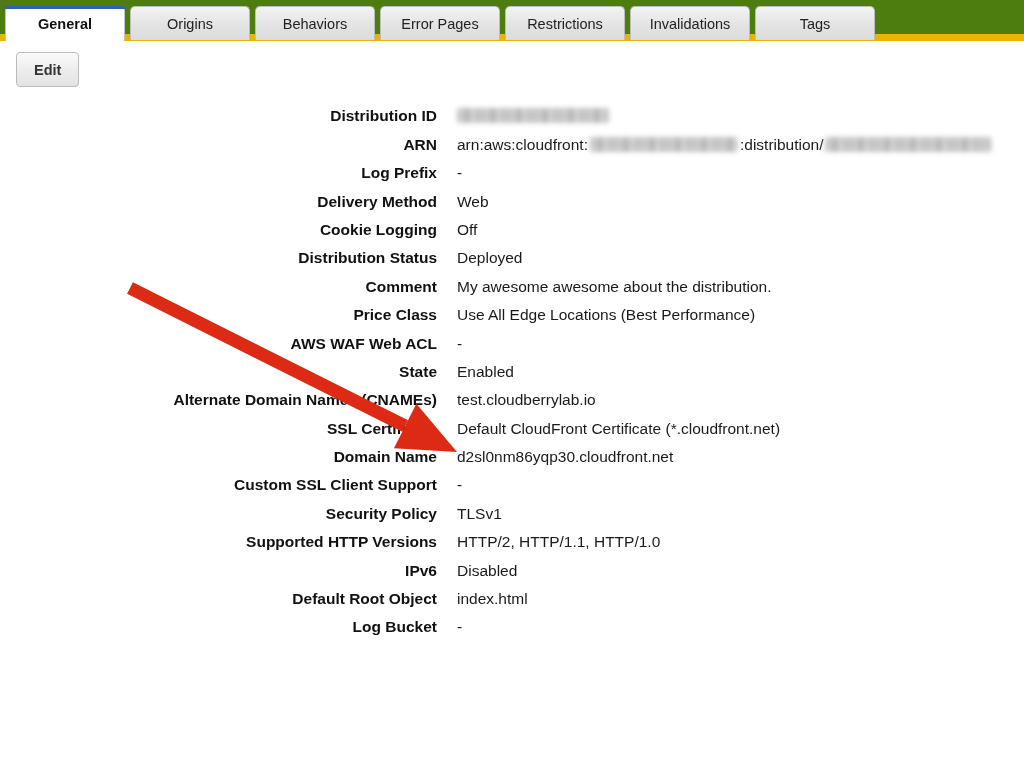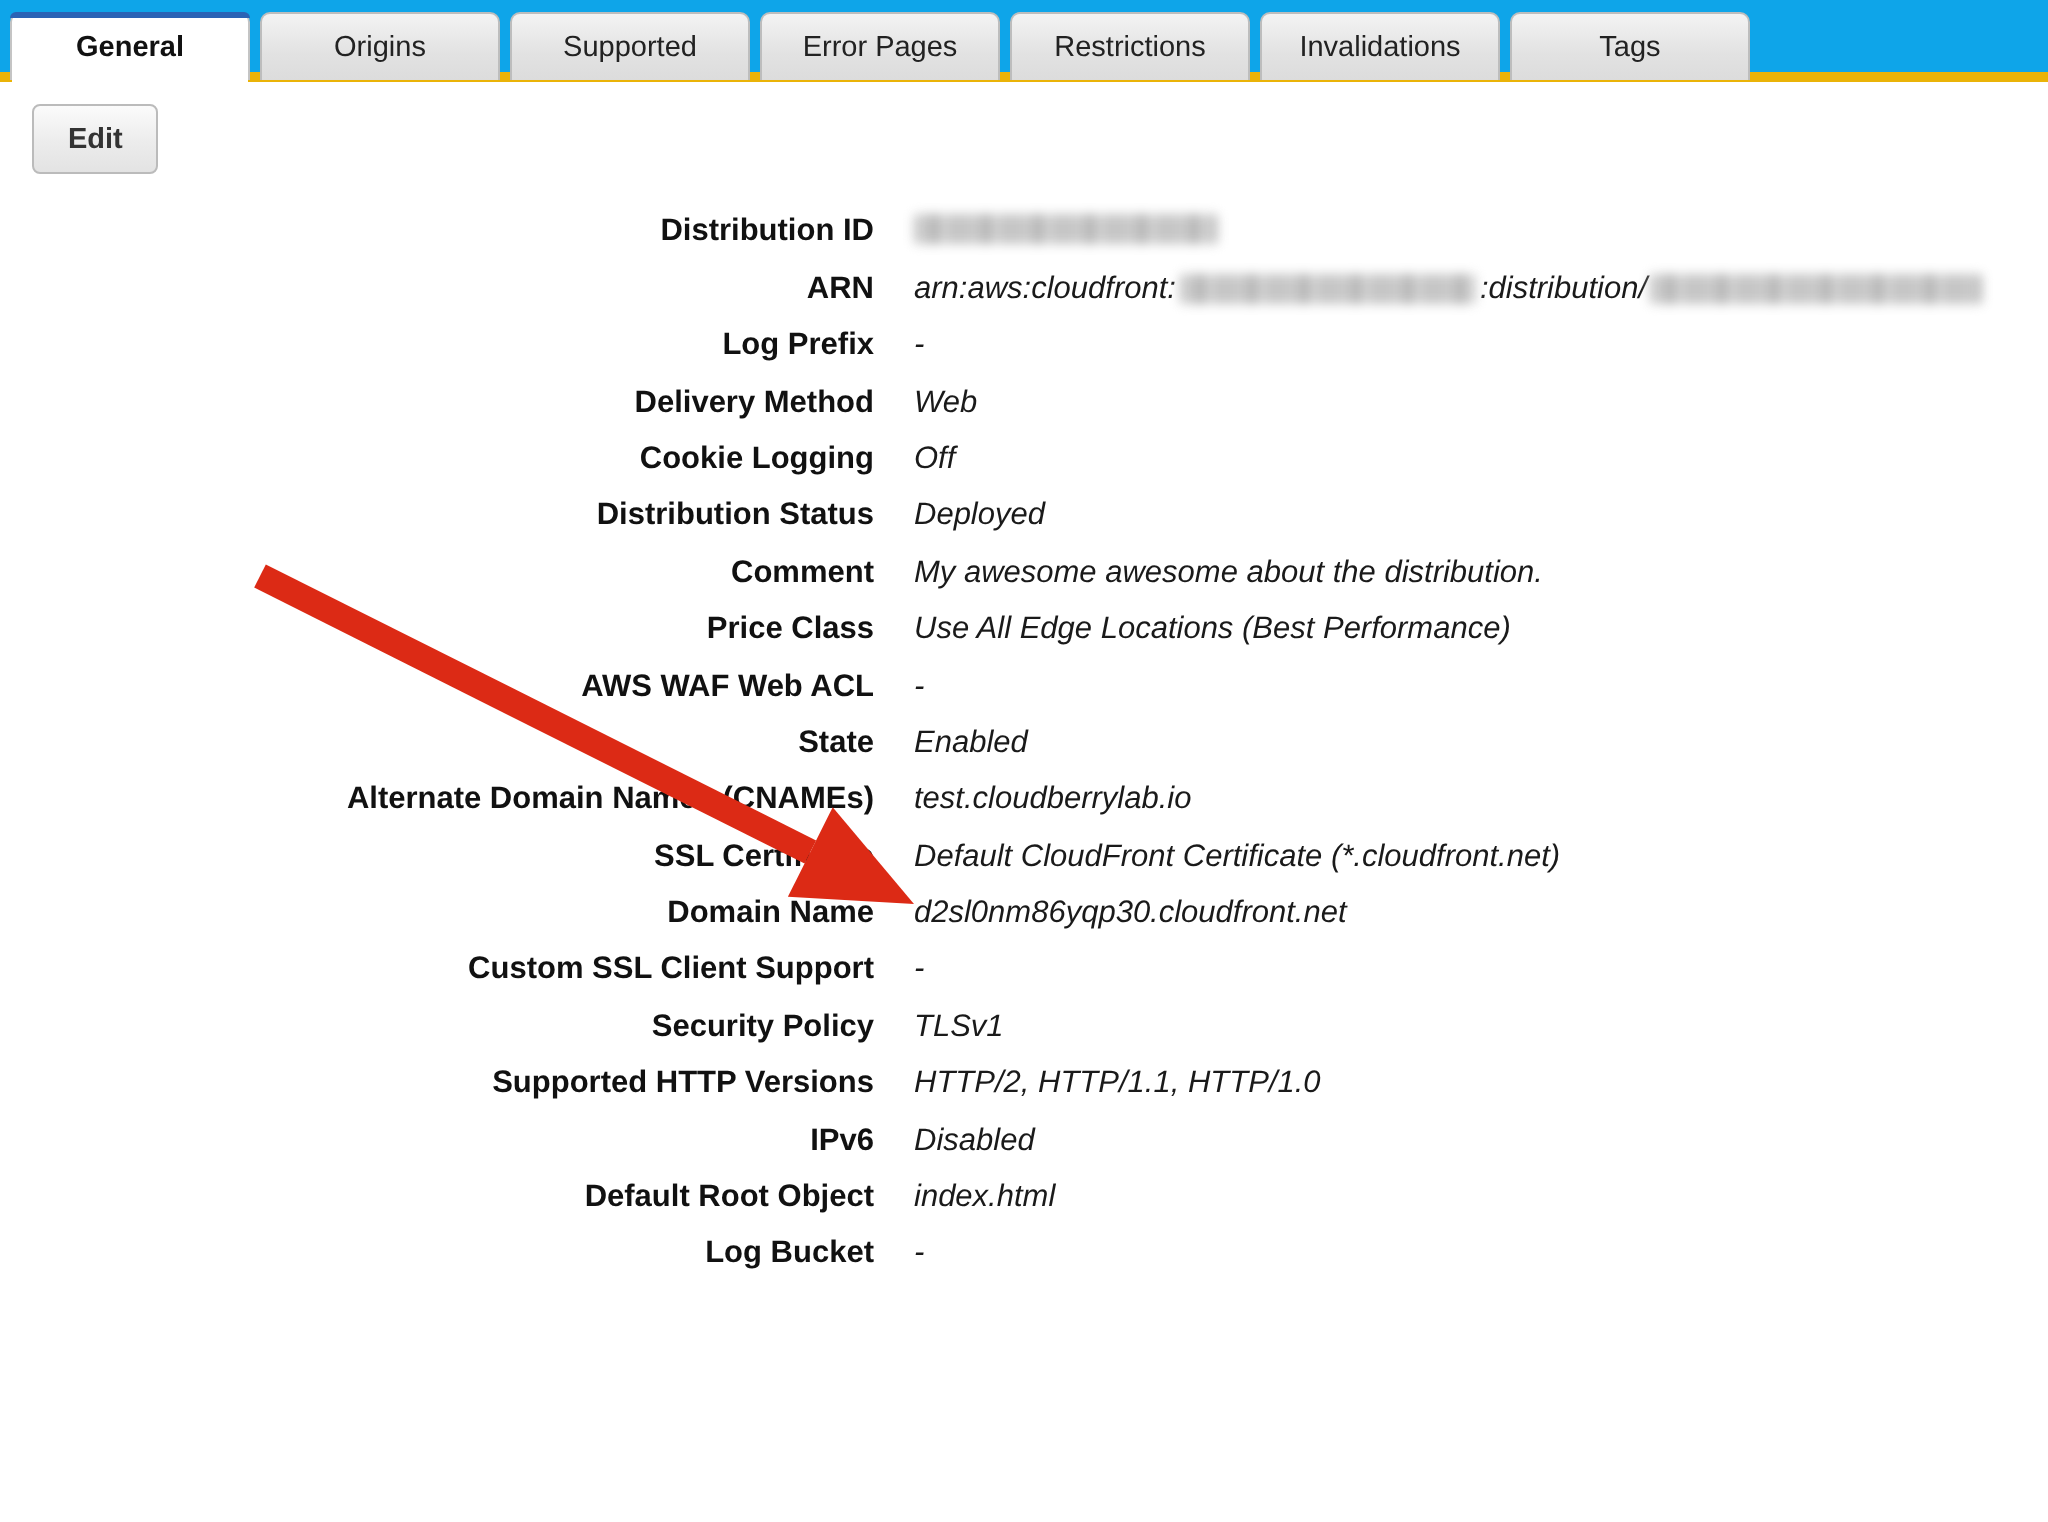--- a/index.html
+++ b/index.html
@@ -14,22 +14,22 @@
     position: relative;
     width: 1024px; height: 761px;
     background: #ffffff;
   }
 
   
   .tabbar {
     position: absolute;
     left: 0; top: 0;
     width: 1024px; height: 41px;
-    background: #0ea5e9;
-    border-bottom: 5px solid #eab308;
+    background: #4d7c0f;
+    border-bottom: 7px solid #eab308;
   }
   .tabs {
     position: absolute;
     left: 0; top: 6px;
     display: flex;
     align-items: flex-end;
     gap: 5px;
     padding-left: 5px;
   }
   .tab {
@@ -115,21 +115,20 @@
     font-size: 15.5px;
     font-weight: bold;
     color: #111111;
     white-space: nowrap;
   }
   .row .value {
     margin-left: 20px;
     font-size: 15.5px;
     color: #1a1a1a;
     white-space: nowrap;
-    font-style: italic;
   }
   .row .value.indent { }
 
   
   .redacted {
     display: inline-block;
     height: 15px;
     border-radius: 2px;
     background: repeating-linear-gradient(
       90deg,
@@ -155,21 +154,21 @@
 </style>
 </head>
 <body>
 
 <div id="page">
 
   <div class="tabbar">
     <div class="tabs" id="tabs-container">
         <div class="tab active">General</div>
         <div class="tab">Origins</div>
-        <div class="tab">Supported</div>
+        <div class="tab">Behaviors</div>
         <div class="tab">Error Pages</div>
         <div class="tab">Restrictions</div>
         <div class="tab">Invalidations</div>
         <div class="tab">Tags</div>
       </div>
   </div>
 
   <div class="toolbar">
     <div class="edit-btn">Edit</div>
   </div>

